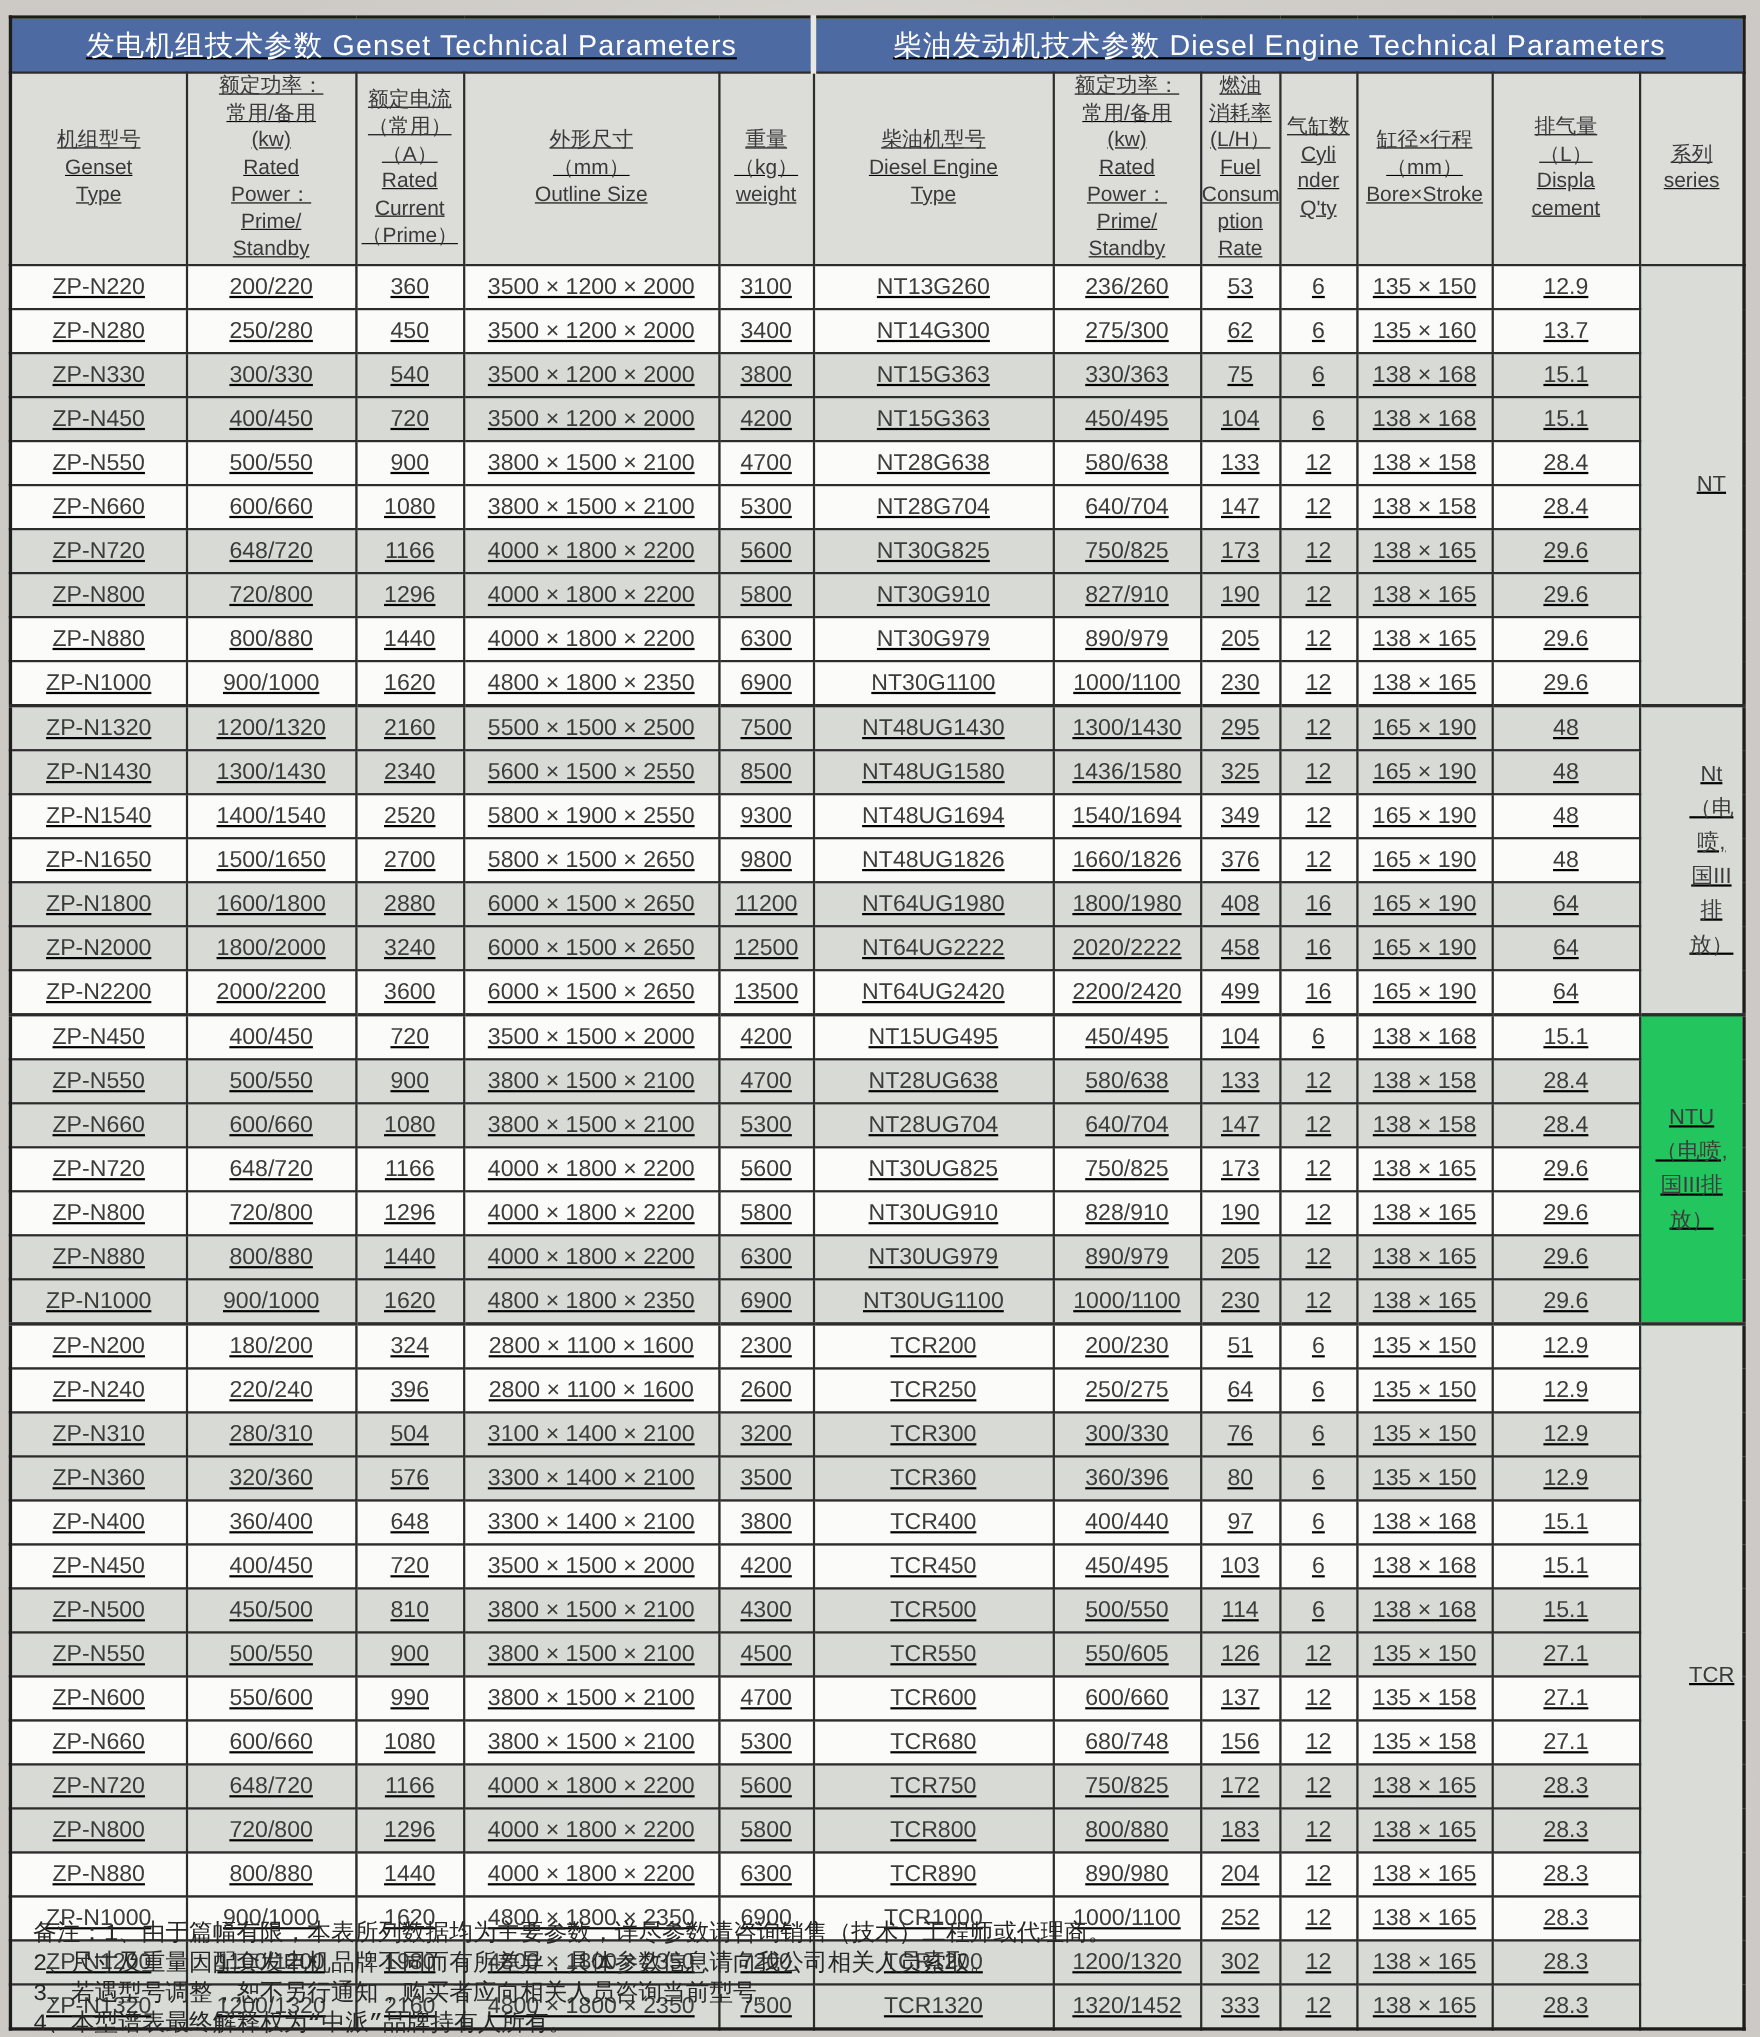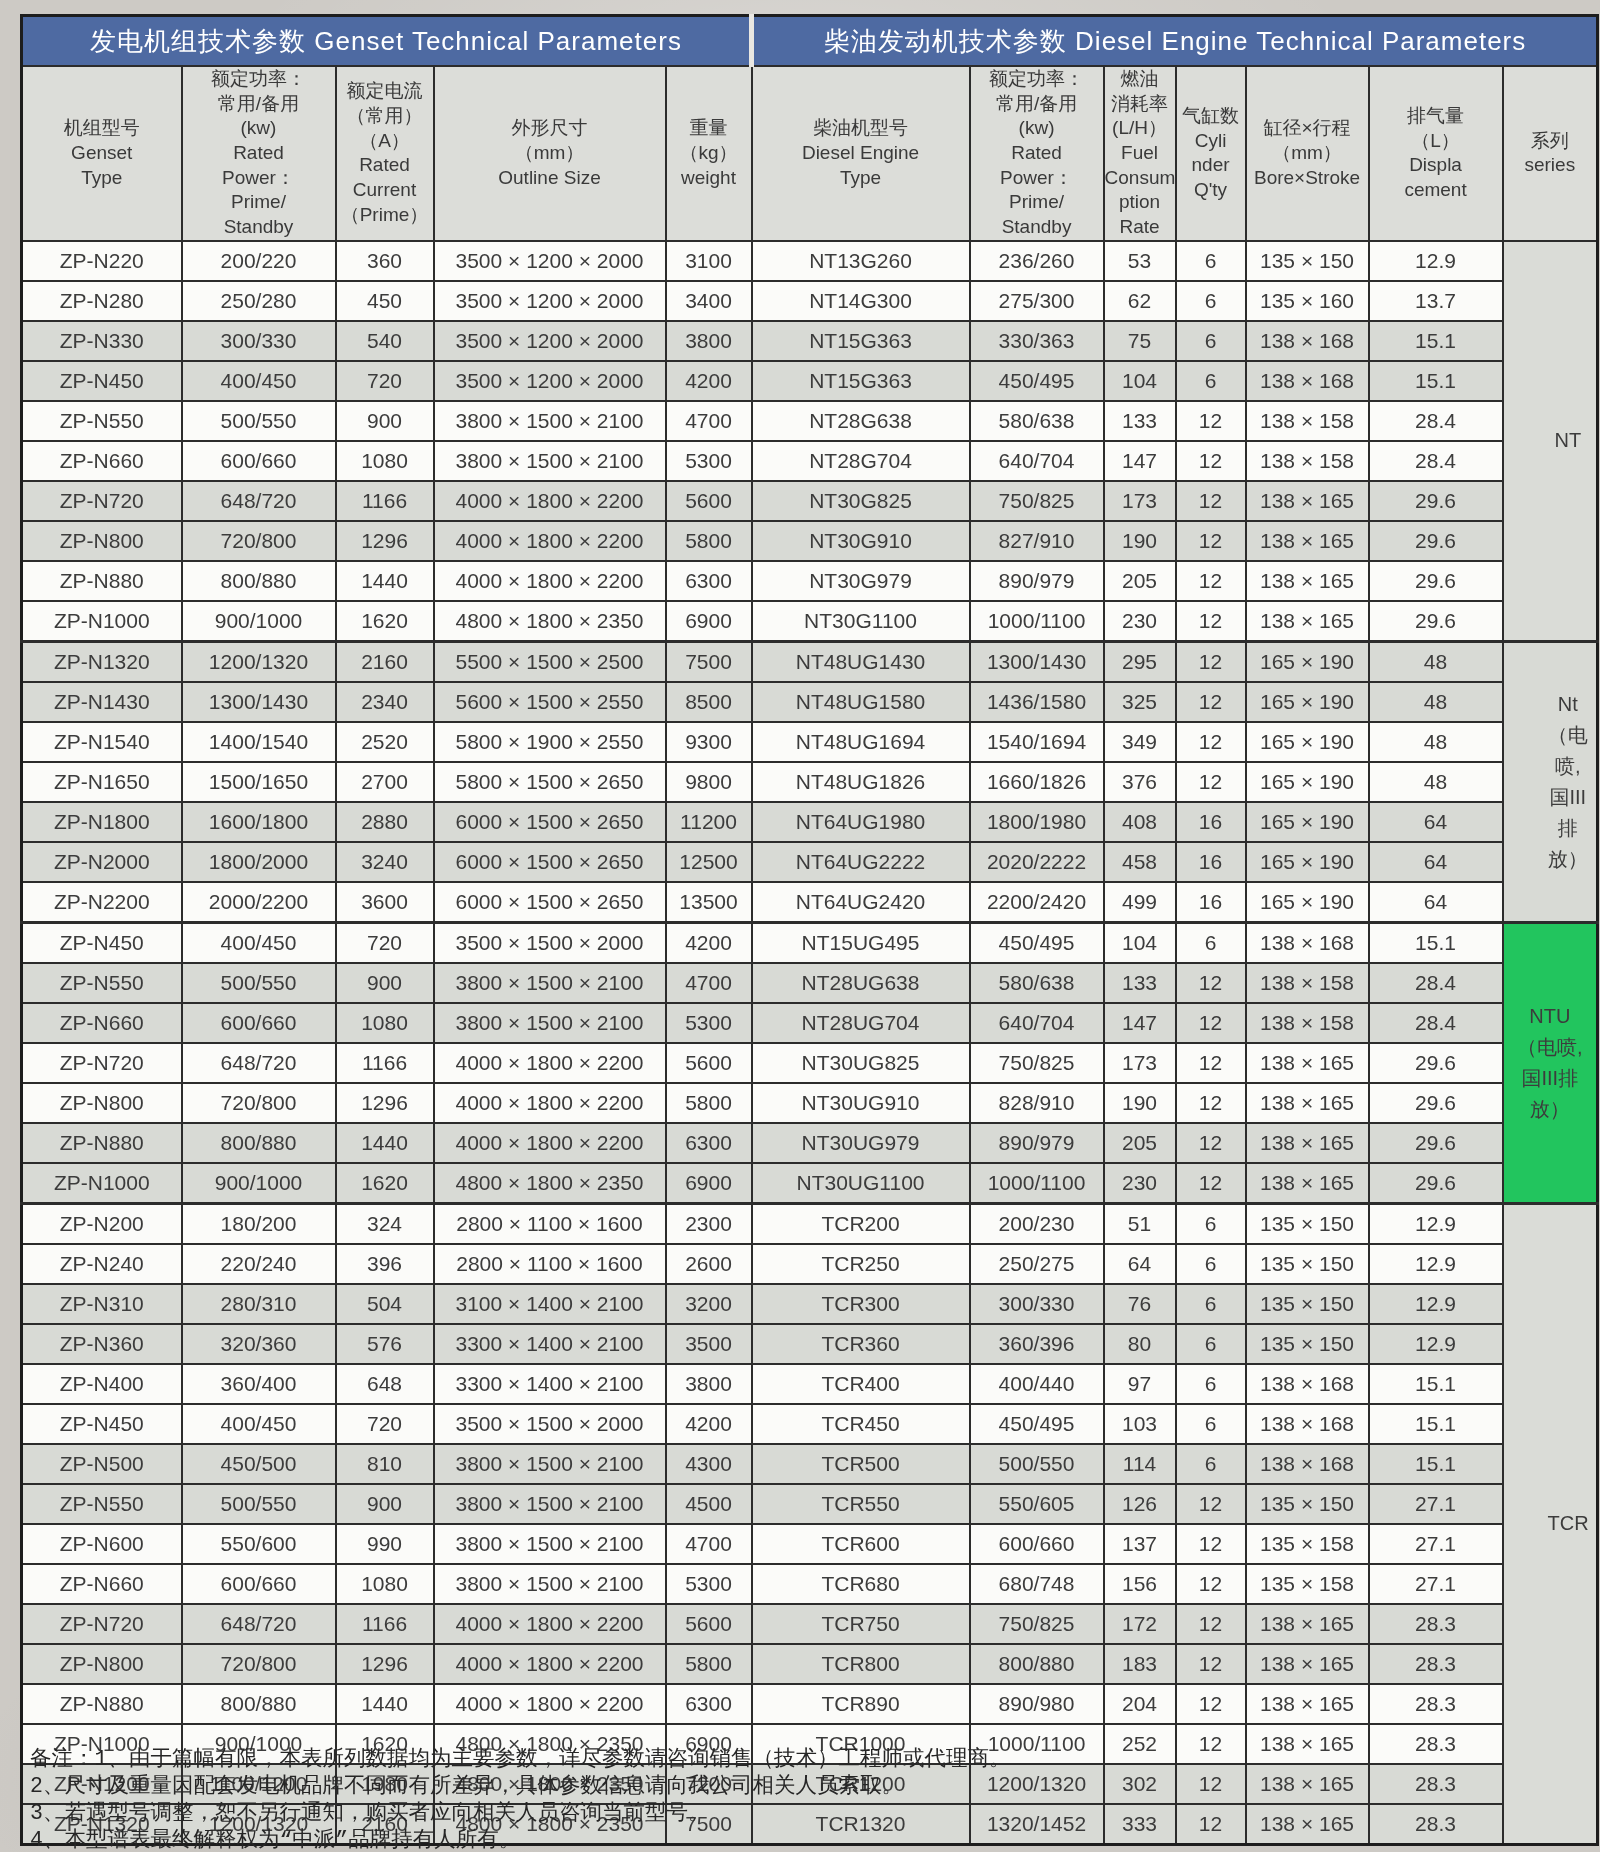--- a/index.html
+++ b/index.html
@@ -5,21 +5,21 @@
   html,body{margin:0;padding:0;}
   body{
     width:1600px;height:1852px;position:relative;
     background-color:#cdcac5;
     background-image:
       radial-gradient(ellipse 600px 300px at 75% 88%, rgba(255,255,255,.18), rgba(255,255,255,0) 70%),
       radial-gradient(ellipse 500px 260px at 20% 96%, rgba(120,115,108,.10), rgba(120,115,108,0) 70%),
       radial-gradient(ellipse 800px 200px at 50% 2%, rgba(255,255,255,.20), rgba(255,255,255,0) 70%);
     font-family:"Liberation Sans", sans-serif;
   }
-  .sheet{position:absolute;top:14px;left:20px;}
+  .sheet{position:absolute;top:14px;left:8px;text-decoration:underline;}
   table{border-collapse:collapse;table-layout:fixed;width:1576px;border:3px solid #1d1d1d;}
   th,td{border:2px solid #2c2c2c;text-align:center;vertical-align:middle;padding:0;overflow:hidden;}
   tr.blue-band th{
     background:#4e6aa2;color:#ffffff;font-size:26px;font-weight:400;
     height:48px;letter-spacing:1px;
   }
   th.blue-left{border-right:5px solid #e9e7e2;}
   tr.col-heads th{
     background:#dcddd9;color:#3a3a3a;font-size:19px;font-weight:400;
     height:138px;line-height:1.3;white-space:pre-line;

